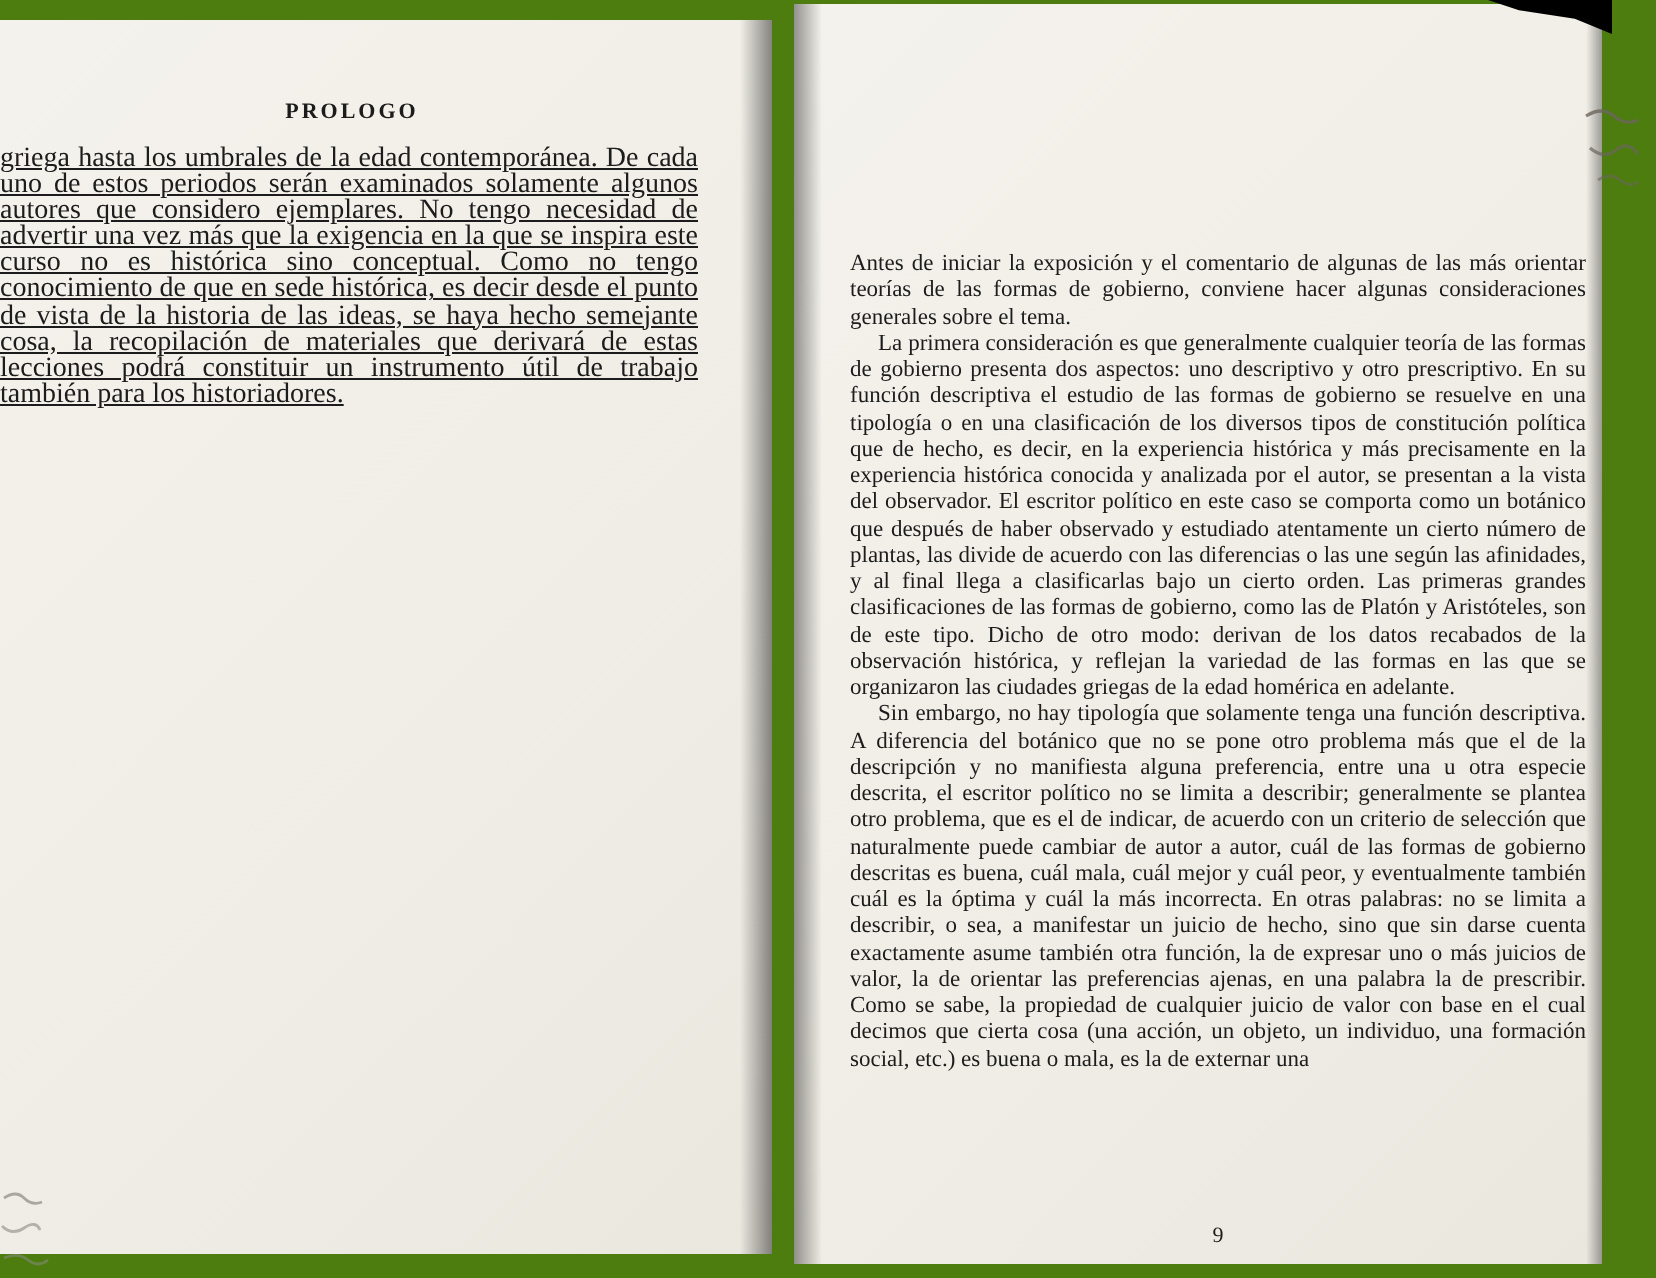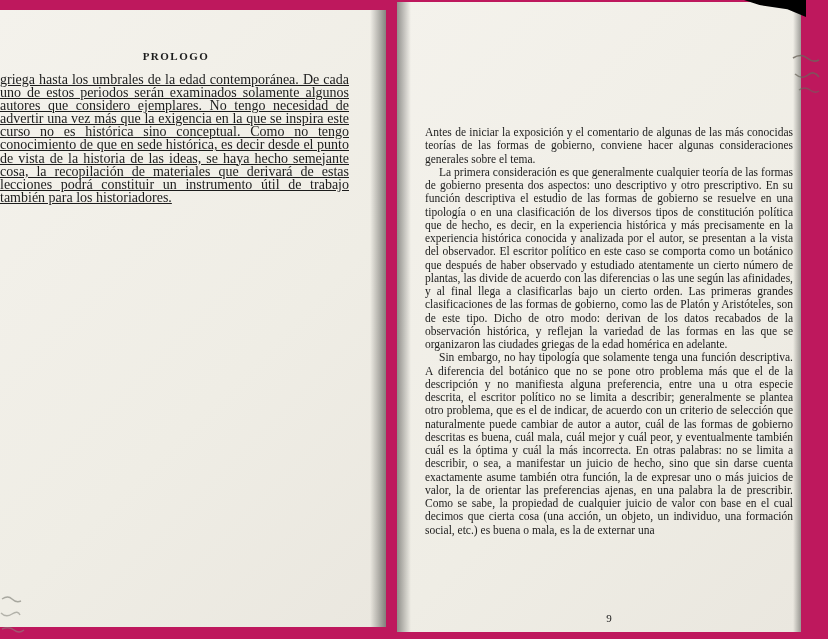--- a/index.html
+++ b/index.html
@@ -4,21 +4,21 @@
 <style>
   html, body {
     margin: 0;
     padding: 0;
     background: #000;
   }
   #scan {
     position: relative;
     width: 828px;
     height: 639px;
-    background: #be185d;
+    background: #4d7c0f;
     overflow: hidden;
     font-family: "Liberation Serif", "DejaVu Serif", serif;
     color: #1c1c1c;
   }
   .page {
     position: absolute;
     background: linear-gradient(135deg, #f4f2ec 0%, #efede5 60%, #eae7df 100%);
   }
   .page-left {
     left: 0;
@@ -140,21 +140,21 @@
 
     <svg class="pencil-marks" width="44" height="48" viewBox="0 0 44 48">
       <path d="M2 6 q6 -4 10 0 t9 2" stroke="#8a8a82" stroke-width="1.4" fill="none" opacity="0.7"></path>
       <path d="M1 20 q5 5 11 1 t8 1" stroke="#8a8a82" stroke-width="1.4" fill="none" opacity="0.6"></path>
       <path d="M2 36 q7 -3 12 1 t10 0" stroke="#8a8a82" stroke-width="1.4" fill="none" opacity="0.55"></path>
     </svg>
   </div>
 
   <div class="page page-right">
     <div class="body-text">
-      <p>Antes de iniciar la exposición y el comentario de algunas de las más conocidas teorías de las formas de gobierno, conviene hacer algunas consideraciones generales sobre el tema.</p>
+      <p>Antes de iniciar la exposición y el comentario de algunas de las más orientar teorías de las formas de gobierno, conviene hacer algunas consideraciones generales sobre el tema.</p>
       <p class="indent">La primera consideración es que generalmente cualquier teoría de las formas de gobierno presenta dos aspectos: uno descriptivo y otro prescriptivo. En su función descriptiva el estudio de las formas de gobierno se resuelve en una tipología o en una clasificación de los diversos tipos de constitución política que de hecho, es decir, en la experiencia histórica y más precisamente en la experiencia histórica conocida y analizada por el autor, se presentan a la vista del observador. El escritor político en este caso se comporta como un botánico que después de haber observado y estudiado atentamente un cierto número de plantas, las divide de acuerdo con las diferencias o las une según las afinidades, y al final llega a clasificarlas bajo un cierto orden. Las primeras grandes clasificaciones de las formas de gobierno, como las de Platón y Aristóteles, son de este tipo. Dicho de otro modo: derivan de los datos recabados de la observación histórica, y reflejan la variedad de las formas en las que se organizaron las ciudades griegas de la edad homérica en adelante.</p>
       <p class="indent">Sin embargo, no hay tipología que solamente tenga una función descriptiva. A diferencia del botánico que no se pone otro problema más que el de la descripción y no manifiesta alguna preferencia, entre una u otra especie descrita, el escritor político no se limita a describir; generalmente se plantea otro problema, que es el de indicar, de acuerdo con un criterio de selección que naturalmente puede cambiar de autor a autor, cuál de las formas de gobierno descritas es buena, cuál mala, cuál mejor y cuál peor, y eventualmente también cuál es la óptima y cuál la más incorrecta. En otras palabras: no se limita a describir, o sea, a manifestar un juicio de hecho, sino que sin darse cuenta exactamente asume también otra función, la de expresar uno o más juicios de valor, la de orientar las preferencias ajenas, en una palabra la de prescribir. Como se sabe, la propiedad de cualquier juicio de valor con base en el cual decimos que cierta cosa (una acción, un objeto, un individuo, una formación social, etc.) es buena o mala, es la de externar una</p>
     </div>
     <div class="page-number">9</div>
   </div>
 
   <div class="corner-mark"></div>
   <svg class="edge-scribble" width="34" height="50" viewBox="0 0 34 50">
     <path d="M4 6 q8 -5 14 0 t12 2" stroke="#6b675d" stroke-width="1.6" fill="none" opacity="0.8"></path>
     <path d="M6 22 q7 6 13 1 t11 2" stroke="#6b675d" stroke-width="1.6" fill="none" opacity="0.7"></path>

